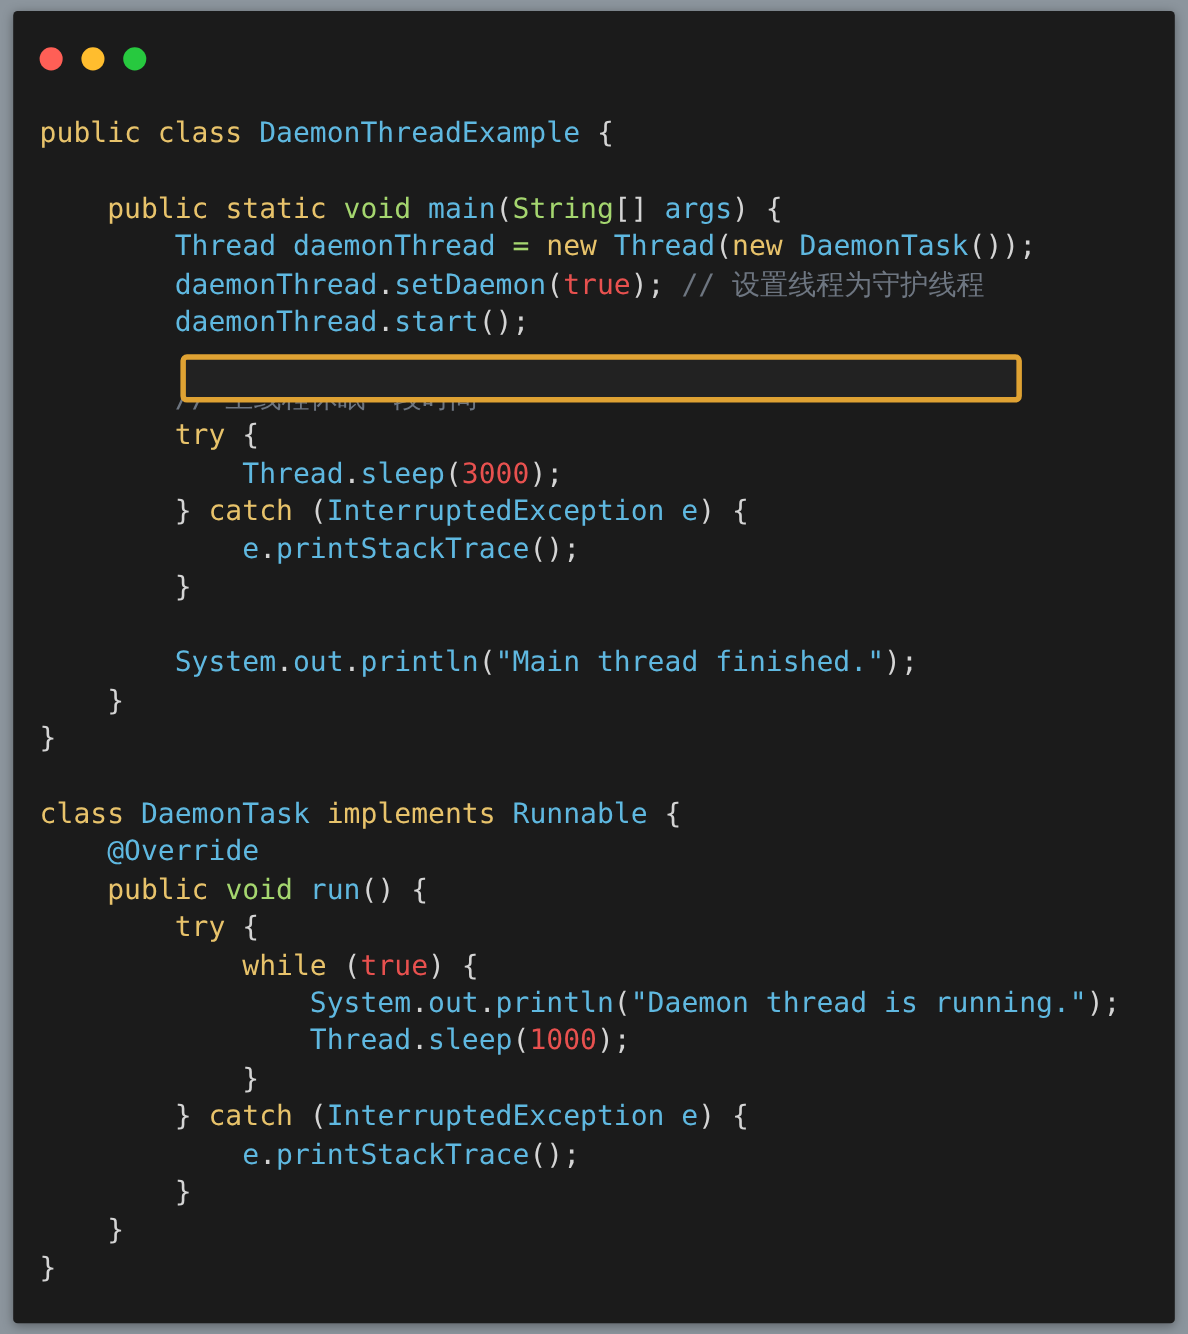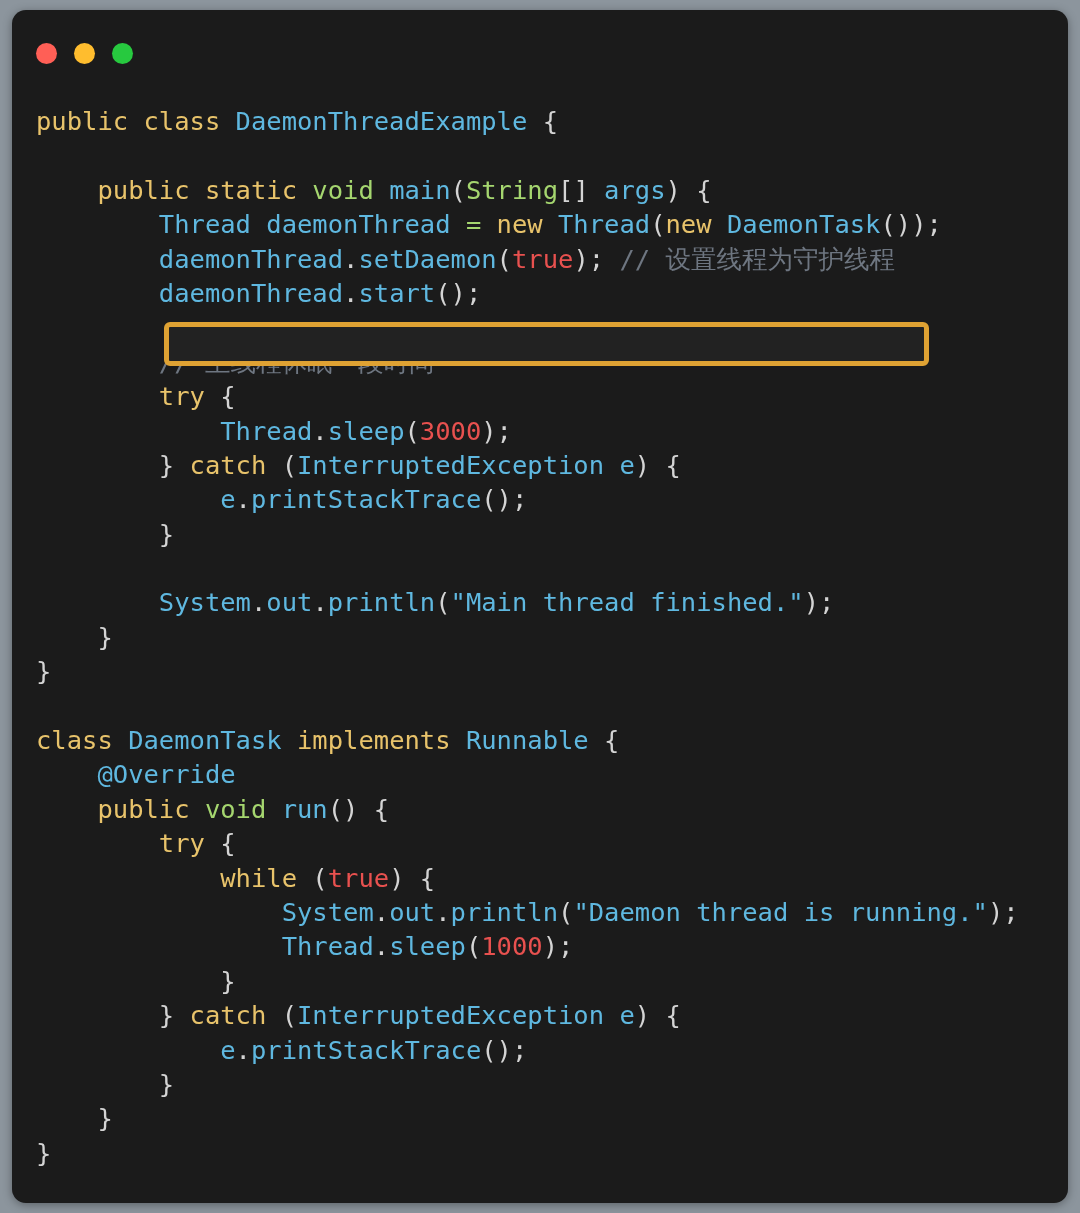--- a/index.html
+++ b/index.html
@@ -21,21 +21,21 @@
     height: 1213px;
   }
 
   .window {
     position: absolute;
     left: 12px;
     top: 10px;
     width: 1056px;
     height: 1193px;
     background: #1b1b1b;
-    border-radius: 14px;
+    border-radius: 4px;
     box-shadow: 0 2px 10px rgba(0,0,0,0.35);
     overflow: hidden;
   }
 
   .titlebar {
     position: absolute;
     left: 0;
     top: 0;
     width: 100%;
     height: 72px;

